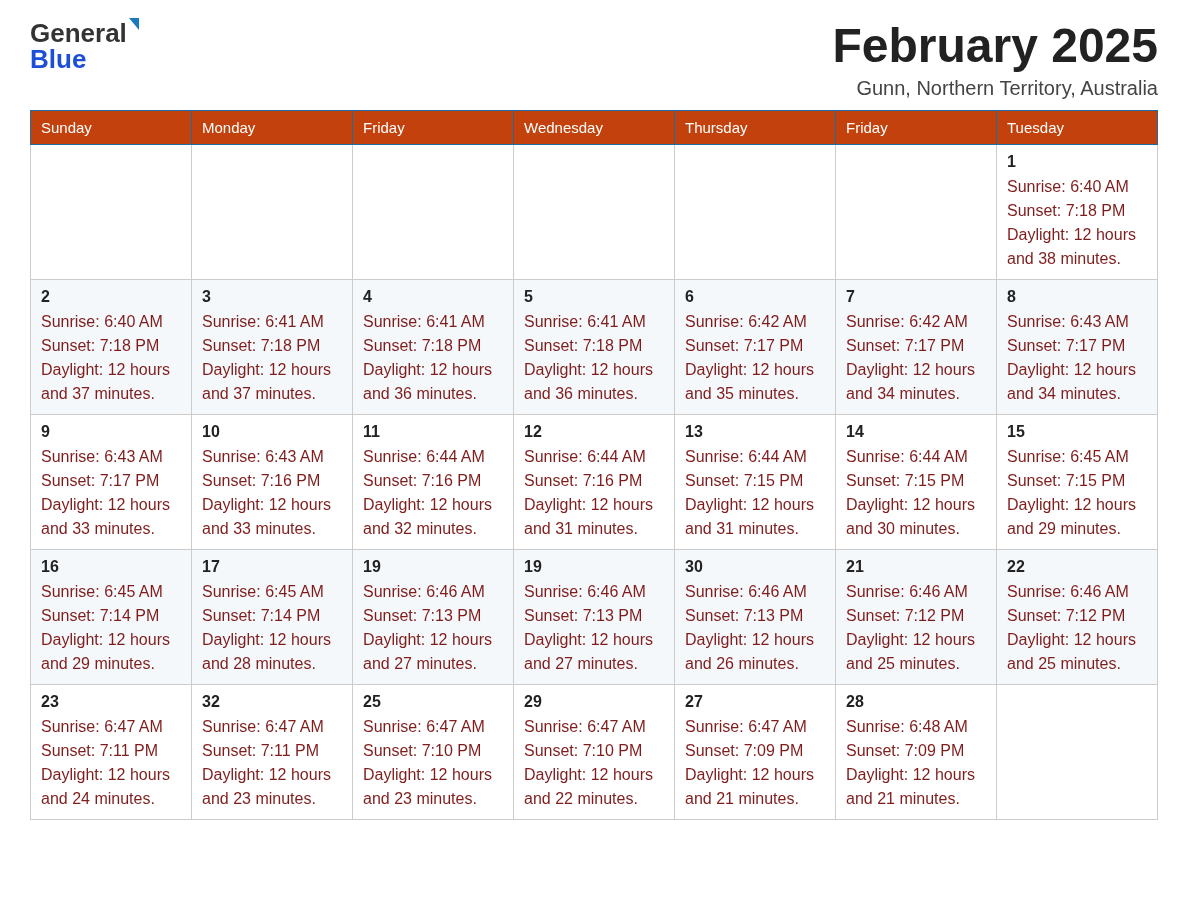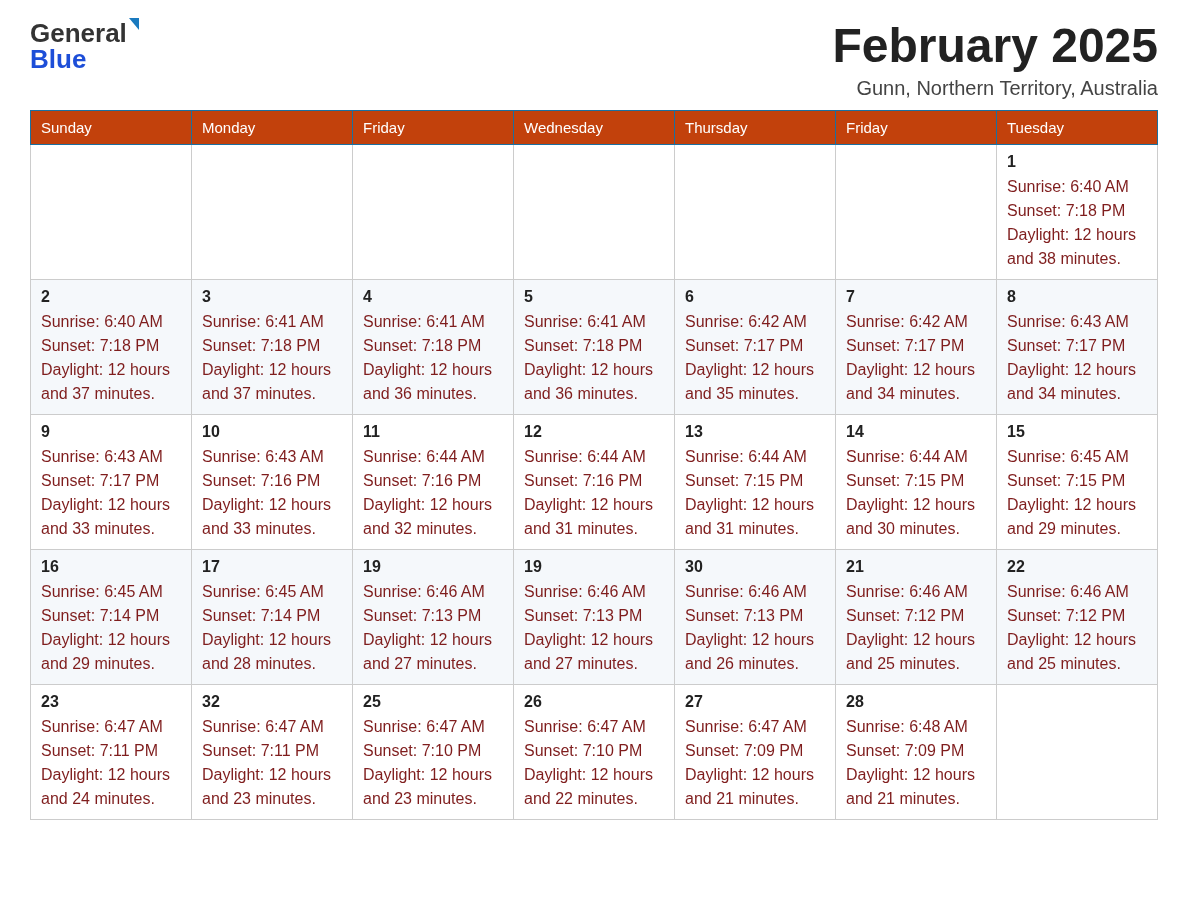--- a/index.html
+++ b/index.html
@@ -290,21 +290,21 @@
 Sunset: 7:11 PM
 Daylight: 12 hours and 23 minutes.</div>
         </td>
         <td>
           <div class="day-number">25</div>
           <div class="day-info" style="white-space: pre-line;">Sunrise: 6:47 AM
 Sunset: 7:10 PM
 Daylight: 12 hours and 23 minutes.</div>
         </td>
         <td>
-          <div class="day-number">26</div>
+          <div class="day-number">29</div>
           <div class="day-info" style="white-space: pre-line;">Sunrise: 6:47 AM
 Sunset: 7:10 PM
 Daylight: 12 hours and 22 minutes.</div>
         </td>
         <td>
           <div class="day-number">27</div>
           <div class="day-info" style="white-space: pre-line;">Sunrise: 6:47 AM
 Sunset: 7:09 PM
 Daylight: 12 hours and 21 minutes.</div>
         </td>

